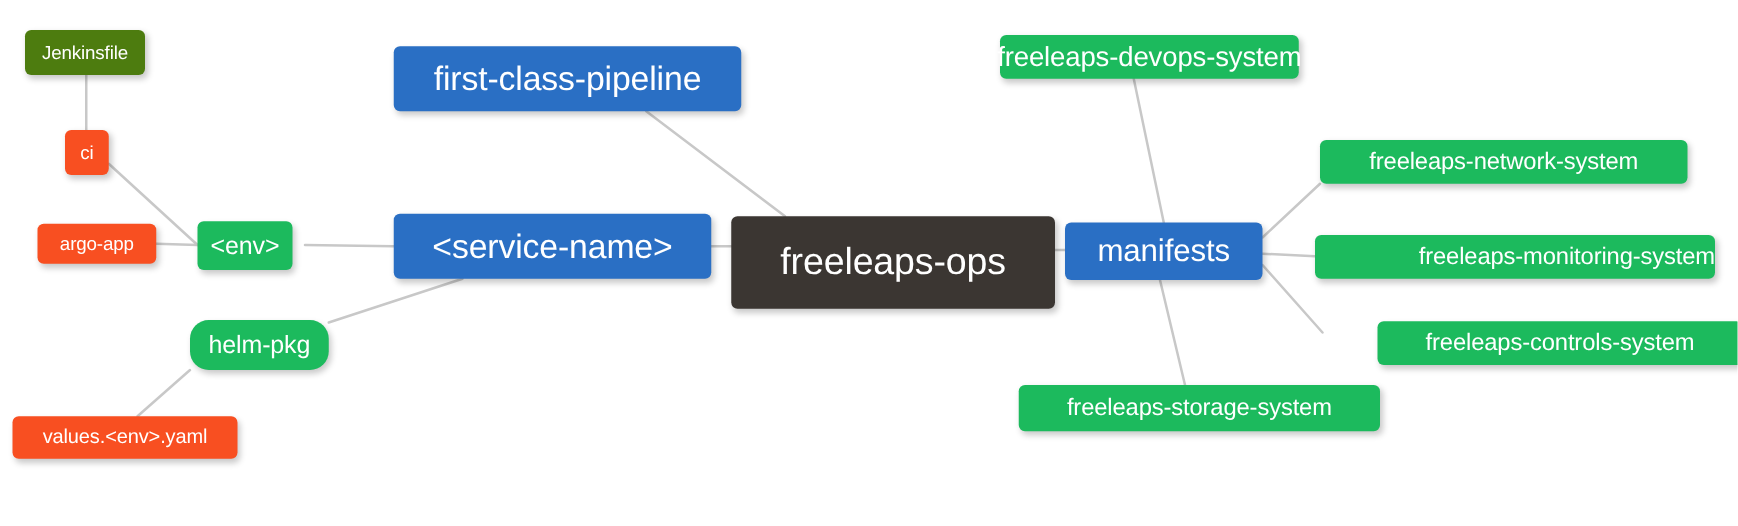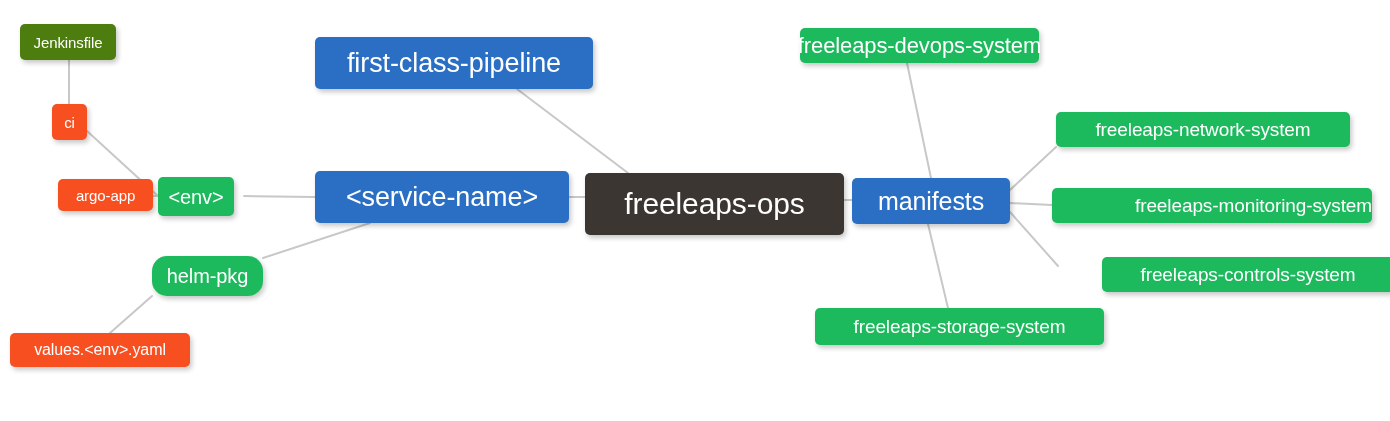--- a/index.html
+++ b/index.html
@@ -68,39 +68,39 @@
       <path d="M 1010,212 L 1058,266" fill="none" stroke="#c8c8c8" stroke-width="2" stroke-linecap="round"></path>
       <path d="M 928,224 L 948,308" fill="none" stroke="#c8c8c8" stroke-width="2" stroke-linecap="round"></path>
     </svg>
   <div id="node-layer">
       <div class="node n-orange" style="left: 20px; top: 24px; width: 96px; height: 36px; font-size: 15px;">
         <span>Jenkinsfile</span>
       </div>
       <div class="node n-red" style="left: 52px; top: 104px; width: 35px; height: 36px; font-size: 15px;">
         <span>ci</span>
       </div>
-      <div class="node n-red" style="left: 30px; top: 179px; width: 95px; height: 32px; font-size: 15px; margin-left: 28px;">
+      <div class="node n-red" style="left: 30px; top: 179px; width: 95px; height: 32px; font-size: 15px;">
         <span>argo-app</span>
       </div>
       <div class="node n-green" style="left: 158px; top: 177px; width: 76px; height: 39px; font-size: 20px; align-items: center;">
         <span>&lt;env&gt;</span>
       </div>
       <div class="node n-green" style="left: 152px; top: 256px; width: 111px; height: 40px; font-size: 20px; border-radius: 15px;">
         <span>helm-pkg</span>
       </div>
       <div class="node n-red" style="left: 10px; top: 333px; width: 180px; height: 34px; font-size: 16px;">
         <span>values.&lt;env&gt;.yaml</span>
       </div>
       <div class="node n-blue" style="left: 315px; top: 37px; width: 278px; height: 52px; font-size: 27px;">
         <span>first-class-pipeline</span>
       </div>
       <div class="node n-blue" style="left: 315px; top: 171px; width: 254px; height: 52px; font-size: 27px;">
         <span>&lt;service-name&gt;</span>
       </div>
-      <div class="node n-root" style="left: 585px; top: 173px; width: 259px; height: 62px; font-size: 30px;">
+      <div class="node n-root" style="left: 585px; top: 173px; width: 259px; height: 74px; font-size: 30px;">
         <span>freeleaps-ops</span>
       </div>
       <div class="node n-blue" style="left: 852px; top: 178px; width: 158px; height: 46px; font-size: 25px;">
         <span>manifests</span>
       </div>
       <div class="node n-green" style="left: 800px; top: 28px; width: 239px; height: 35px; font-size: 22px;">
         <span>freeleaps-devops-system</span>
       </div>
       <div class="node n-green" style="left: 1056px; top: 112px; width: 294px; height: 35px; font-size: 19px;">
         <span>freeleaps-network-system</span>

